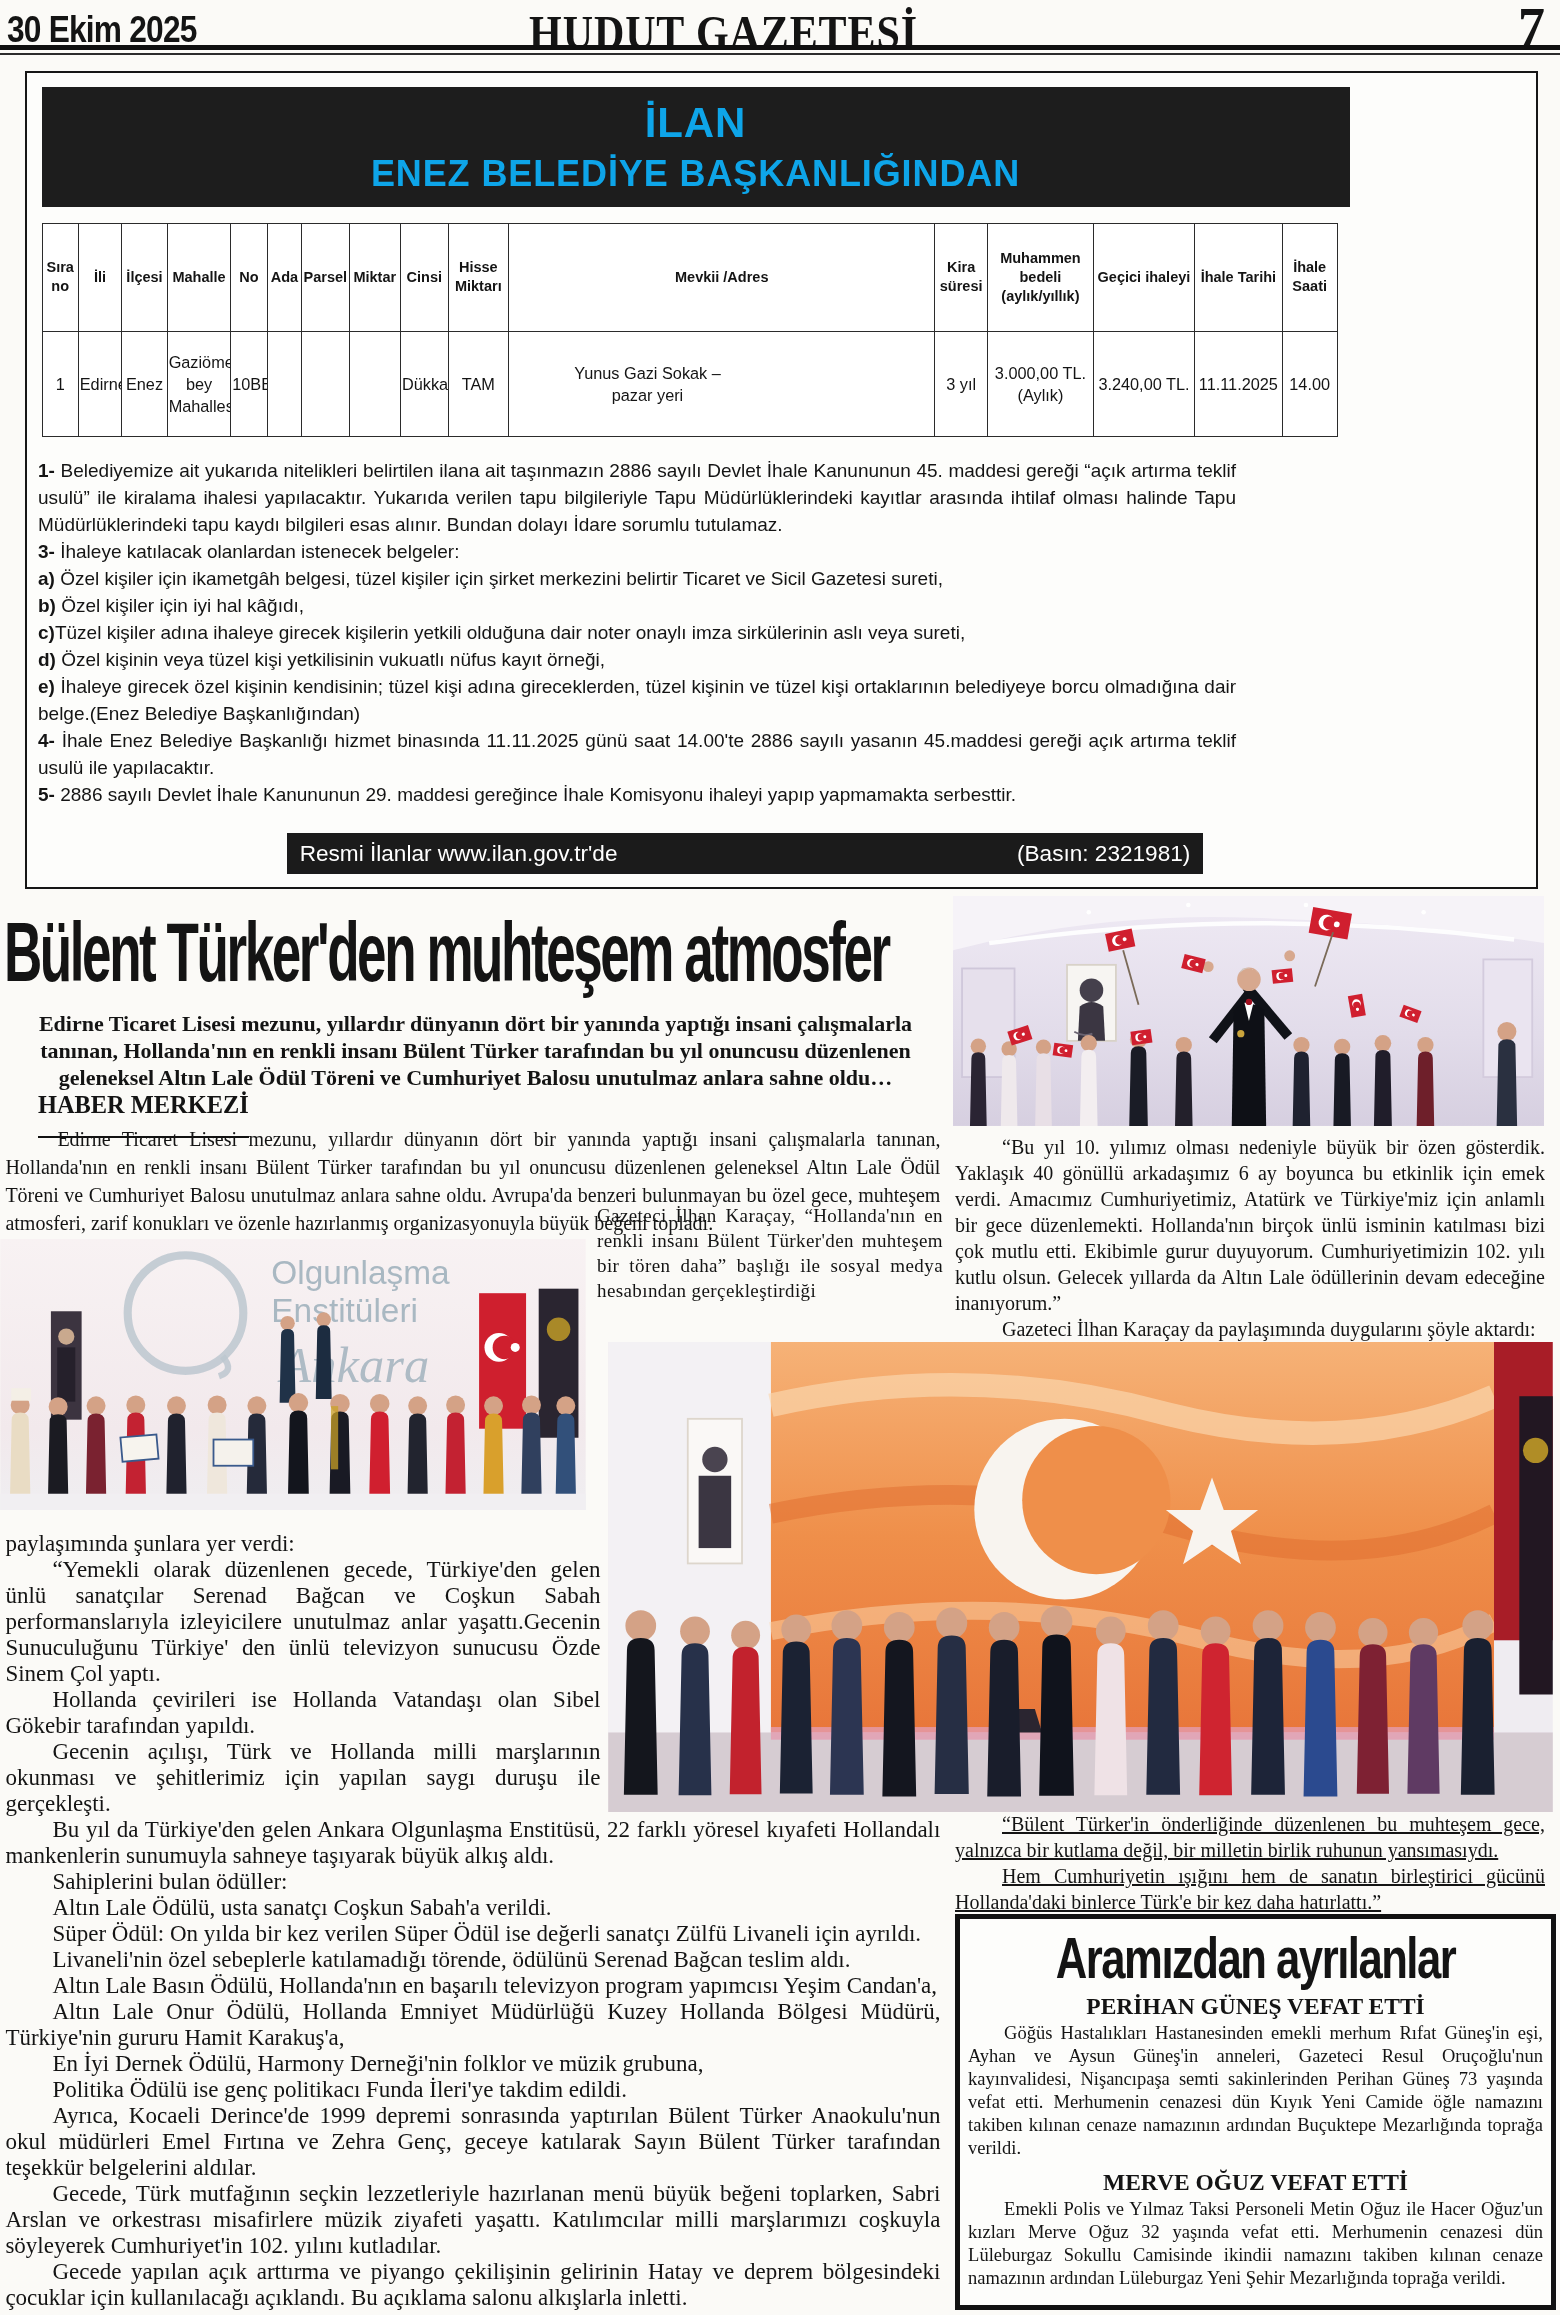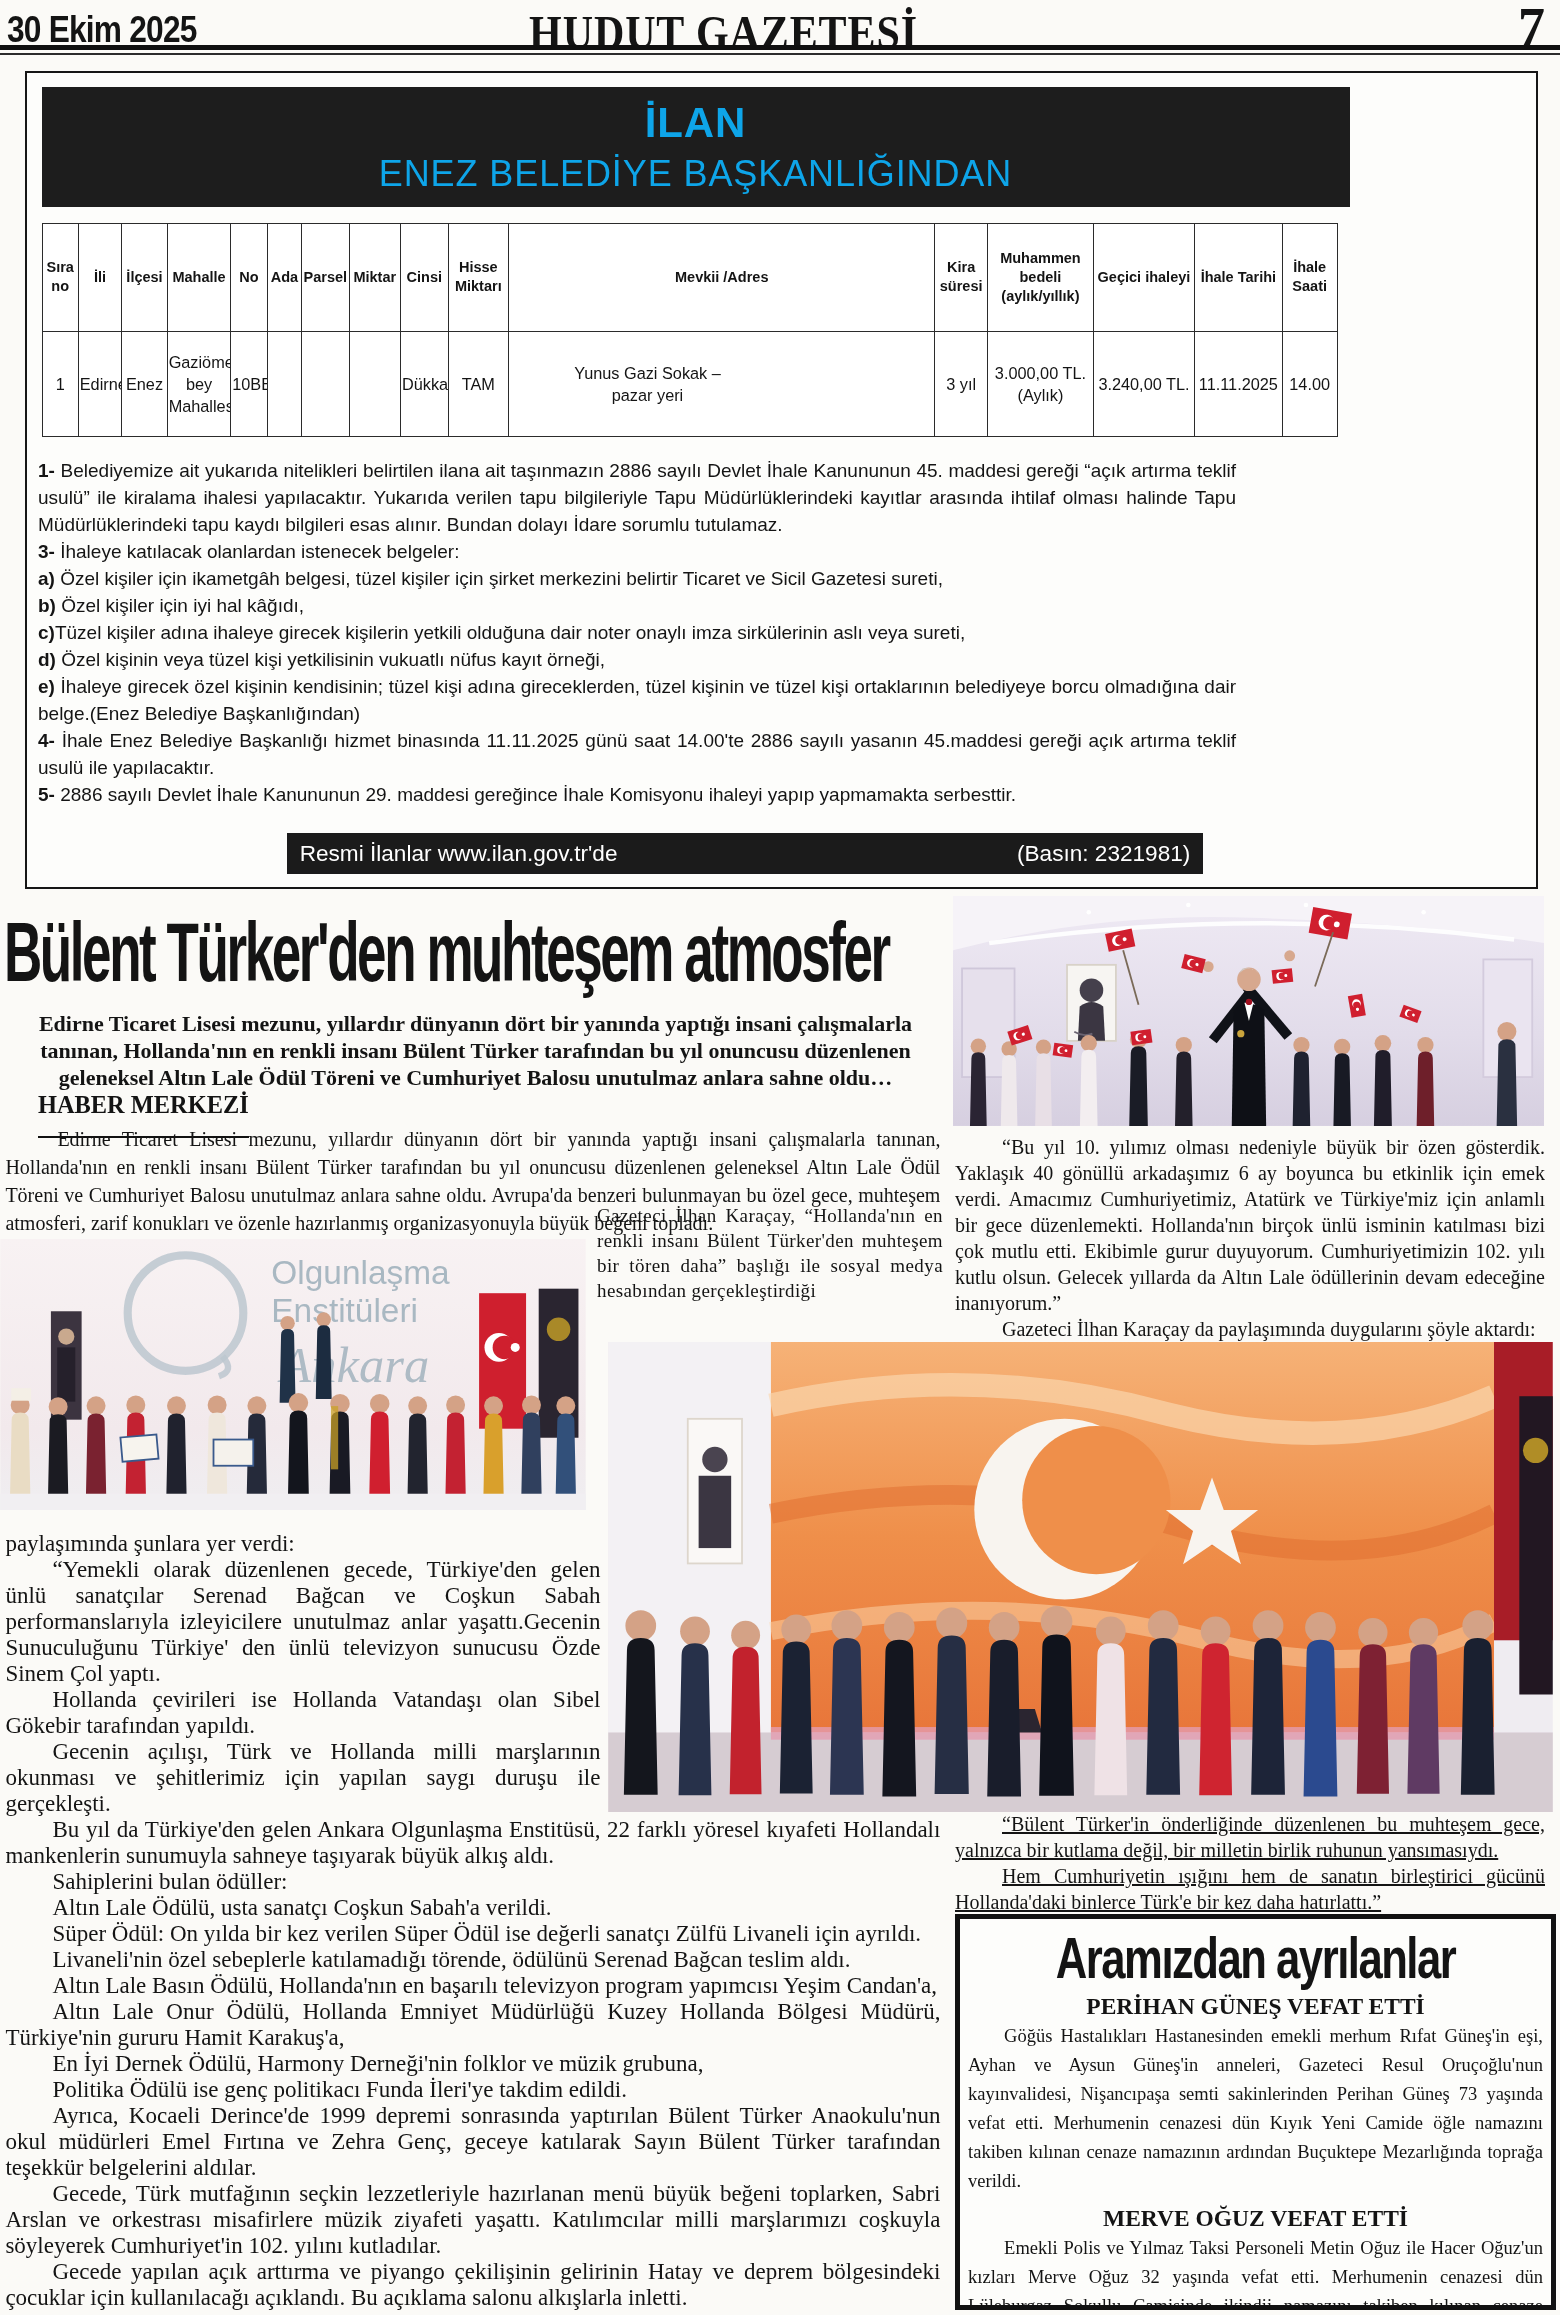--- a/index.html
+++ b/index.html
@@ -12,21 +12,21 @@
   
   .date{left:7.2px;top:9px;font-size:36px;font-weight:700;letter-spacing:-0.9px;transform:scaleX(.88);transform-origin:0 0;}
   .masthead{left:452px;top:5.4px;width:543px;text-align:center;font-size:42px;font-weight:700;letter-spacing:0.9px;transform:scaleY(1.15);transform-origin:50% 0;}
   .pagenum{left:1518px;top:-3.6px;font-size:54px;font-weight:700;}
   .rule1{left:0;top:45px;width:1560px;height:4.5px;background:#101010;}
   .rule2{left:0;top:53px;width:1560px;height:1.8px;background:#2c2c2c;}
   
   .ilanbox{left:25px;top:71px;width:1509px;height:814px;border:2.7px solid #161616;background:#fdfdfb;}
   .ilanbar{left:14.5px;top:13.6px;width:1308px;height:120px;background:#1d1d1d;color:#0ea5e9;text-align:center;}
   .ilanbar .t1{margin-top:12.7px;font-size:42px;font-weight:700;letter-spacing:0.9px;}
-  .ilanbar .t2{margin-top:5.4px;font-size:36px;font-weight:400;letter-spacing:0.9px;}
+  .ilanbar .t2{margin-top:5.4px;font-size:36px;font-weight:700;letter-spacing:0.9px;}
   table.ilan{border-collapse:collapse;table-layout:fixed;width:1296px;background:#fff;}
   table.ilan th,table.ilan td{border:1.8px solid #2b2b2b;text-align:center;vertical-align:middle;padding:1.8px 0.9px;overflow:hidden;}
   table.ilan th{font-size:14.5px;font-weight:700;line-height:1.3;height:103px;}
   table.ilan td{font-size:16.3px;line-height:1.35;height:101px;}
   td.mevkii{text-align:left;}
   td.mevkii .inner{width:185px;margin-left:45px;}
   .clauses{left:11px;top:384px;width:1198px;font-size:19px;line-height:27px;}
   .clauses b{font-weight:700;}
   .ilanfooter{left:260px;top:760px;width:916px;height:41px;background:#1b1b1b;color:#fff;display:flex;justify-content:space-between;align-items:center;padding:0 12.7px;box-sizing:border-box;font-size:22.6px;}
   
@@ -41,21 +41,21 @@
   .leftcol{left:5.4px;top:1531px;width:935px;font-size:23px;line-height:26px;}
   .leftcol .spacer{float:right;width:340px;height:282px;}
   .leftcol p{text-indent:47px;}
   .leftcol p:first-of-type{text-indent:0;}
   .rcol2{left:955px;top:1811px;width:590px;font-size:20px;line-height:26px;}
   .rcol2 p{text-indent:47px;text-decoration:underline;}
   
   .obit{left:955px;top:1914px;width:601px;height:396px;border:5.4px solid #111;background:#fdfdfb;box-sizing:border-box;overflow:hidden;}
   .obit .title{margin-top:5.4px;text-align:center;font-size:52px;font-weight:700;letter-spacing:-1.8px;transform:scaleX(.84) scaleY(1.12);transform-origin:50% 0;white-space:nowrap;}
   .obit h3{margin:9px 0 1.8px 0;text-align:center;font-size:23.5px;font-weight:700;}
-  .obit .otext{padding:0 8.1px;font-size:18.5px;line-height:29px;text-indent:36px;}
+  .obit .otext{padding:0 8.1px;font-size:18.5px;line-height:23px;text-indent:36px;}
   svg text{user-select:none;}
 </style>
 </head>
 <body>
 
 <div id="page">
 
   <svg width="0" height="0" style="position:absolute">
     <defs>
       <g id="prs">

